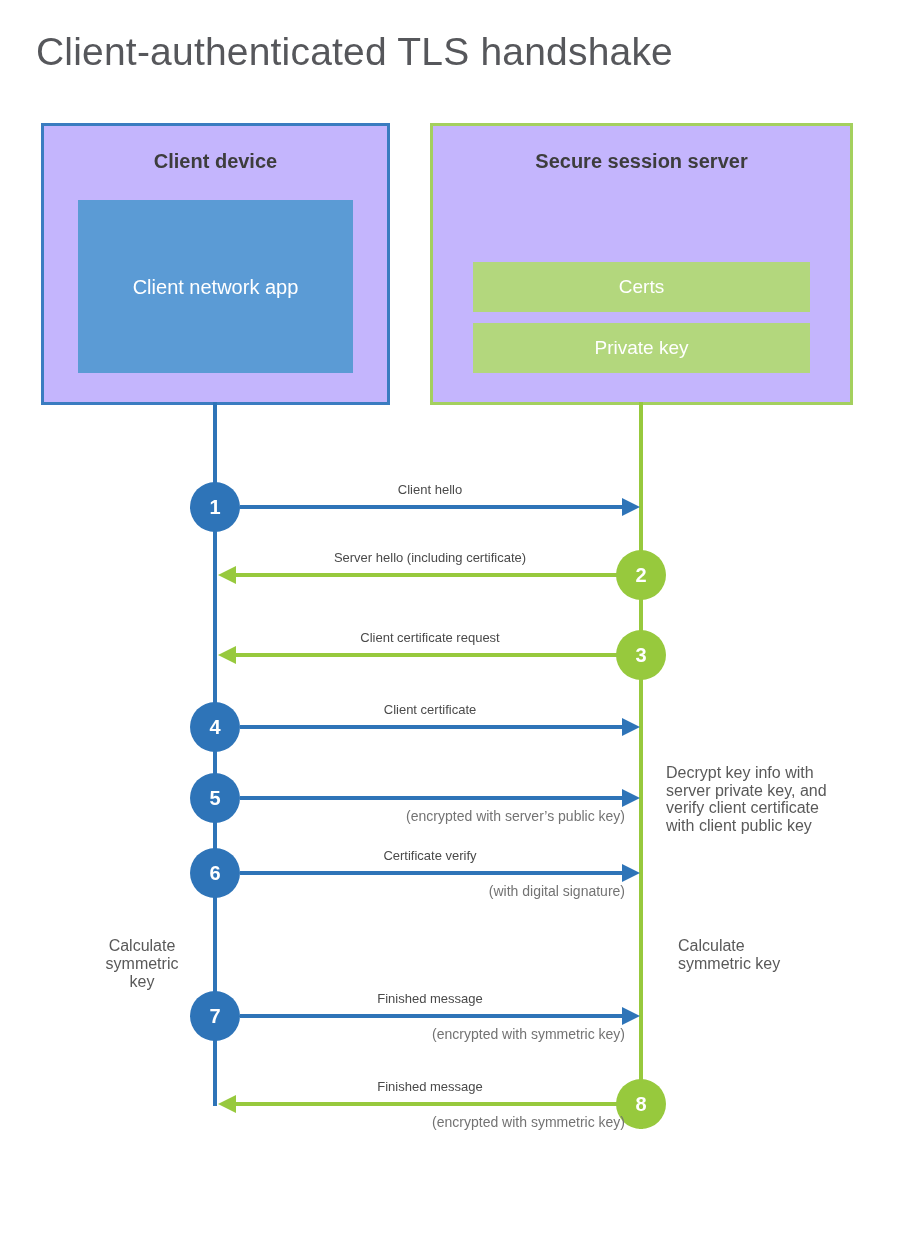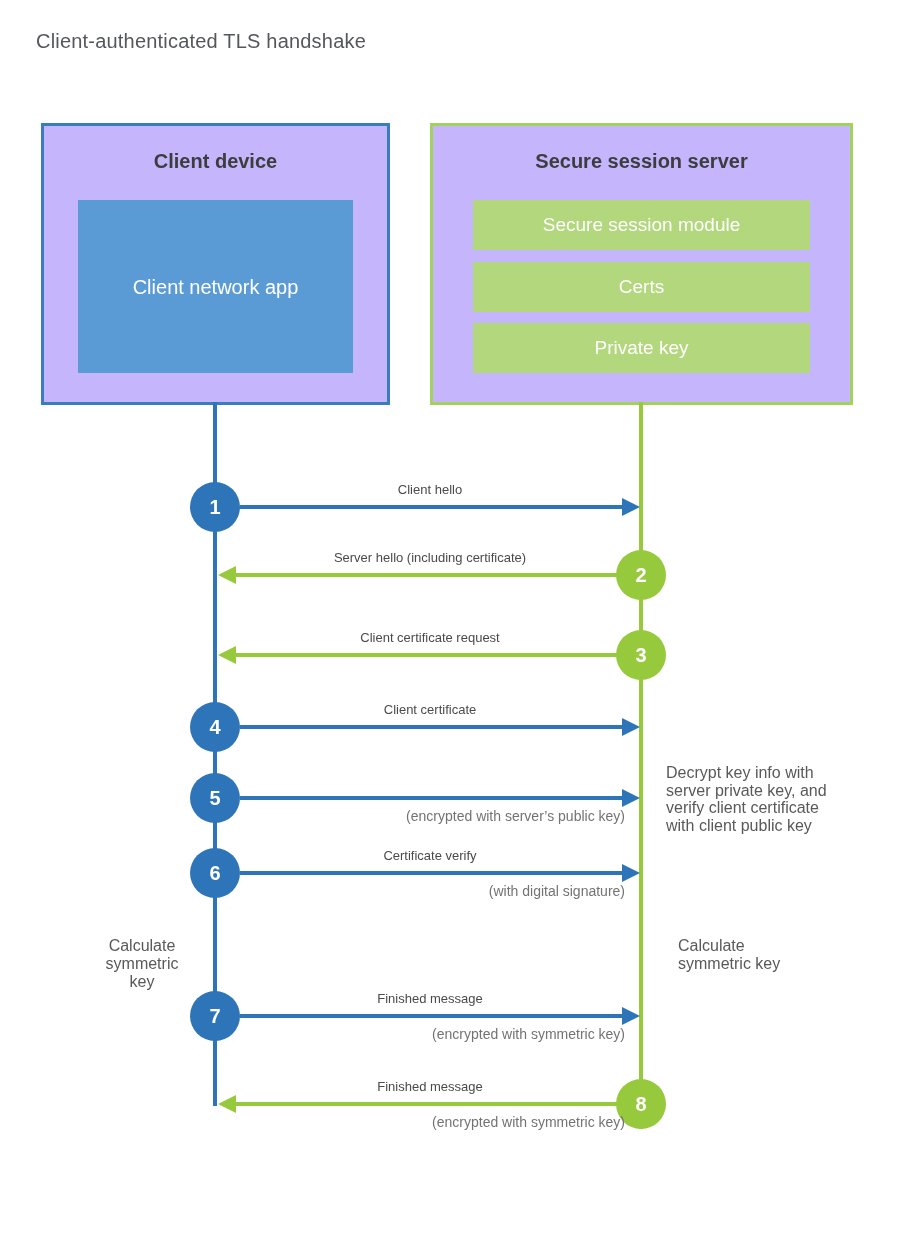--- a/index.html
+++ b/index.html
@@ -1,19 +1,19 @@
 <!DOCTYPE html>
 <html><head>
 <meta charset="utf-8">
 <style>
   html,body{margin:0;padding:0;background:#ffffff;}
   body{font-family:"Liberation Sans","DejaVu Sans",sans-serif;}
   .canvas{position:relative;width:900px;height:1256px;background:#ffffff;overflow:hidden;}
 
-  .page-title{position:absolute;left:36px;top:30px;font-size:20px;font-weight:300;
+  .page-title{position:absolute;left:36px;top:30px;font-size:39px;font-weight:300;
               letter-spacing:0.2px;color:#56575b;}
 
   
   .outer-box{position:absolute;top:123px;height:276px;background:#c4b5fd;border:3px solid;}
   .outer-box.client{left:41px;width:343px;border-color:#3a7cc0;}
   .outer-box.server{left:430px;width:417px;border-color:#a4d05e;}
   .box-title{position:absolute;left:0;right:0;top:24px;text-align:center;
              font-size:20px;font-weight:bold;color:#3d3d3d;}
   .app-box{position:absolute;left:34px;top:74px;width:275px;height:173px;background:#5b9bd5;
            display:flex;align-items:center;justify-content:center;text-align:center;}
@@ -65,21 +65,20 @@
 
   <div class="outer-box client">
     <div class="box-title">Client device</div>
     <div class="app-box">
       <span>Client network app</span>
     </div>
   </div>
 
   <div class="outer-box server">
     <div class="box-title">Secure session server</div>
-    <div class="server-bar b1">Secure session module</div>
     <div class="server-bar b2">Certs</div>
     <div class="server-bar b3">Private key</div>
   </div>
 
   <div class="lifeline blue"></div>
   <div class="lifeline green"></div>
 
   <div class="hline blue" style="left:240px;top:505px;width:384px;"></div>
   <div class="ahead right" style="left:622px;top:498px;"></div>
   <div class="circle blue" style="top:482px;">

